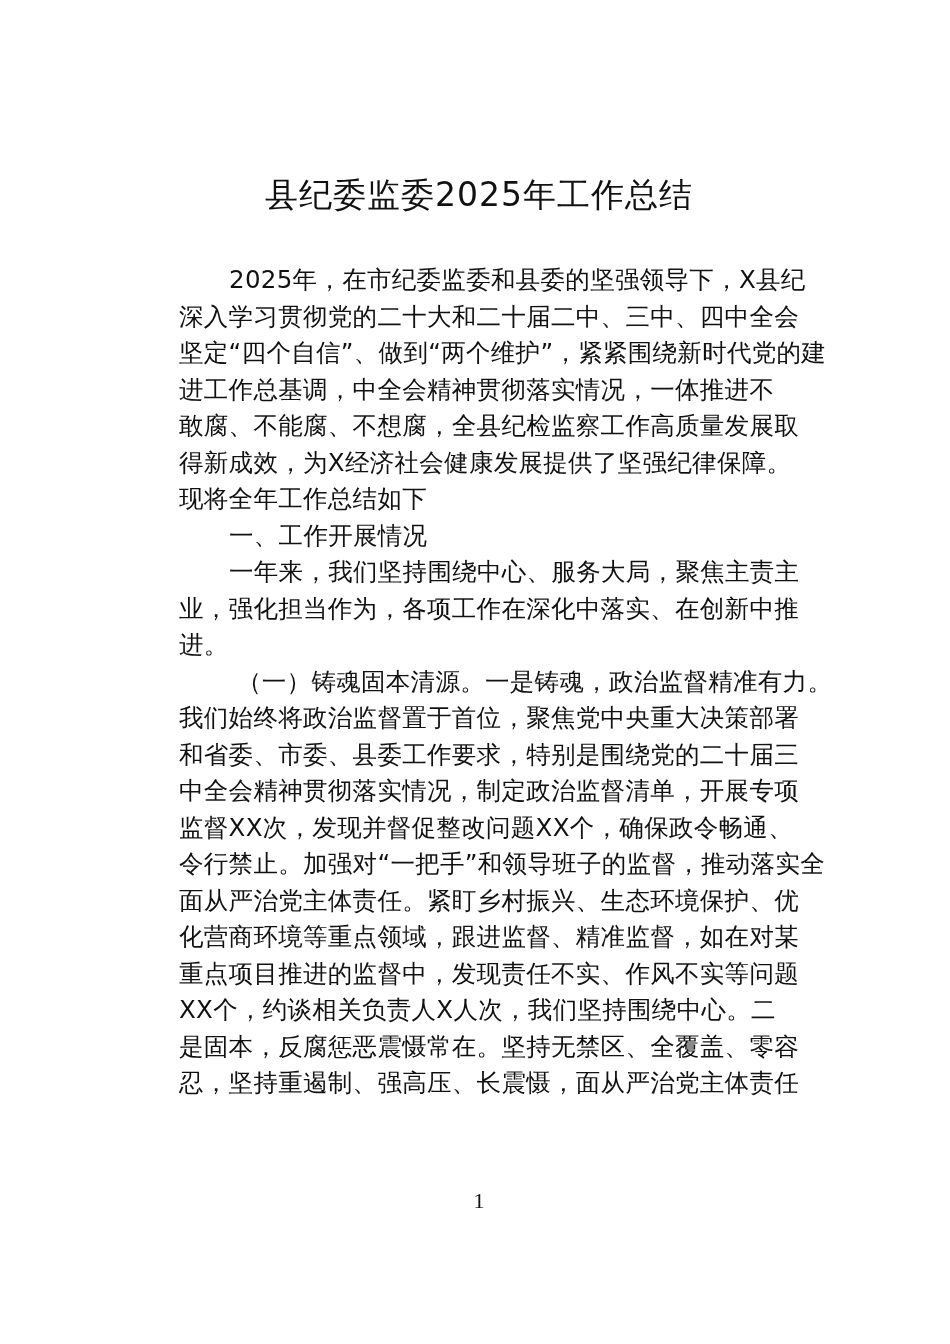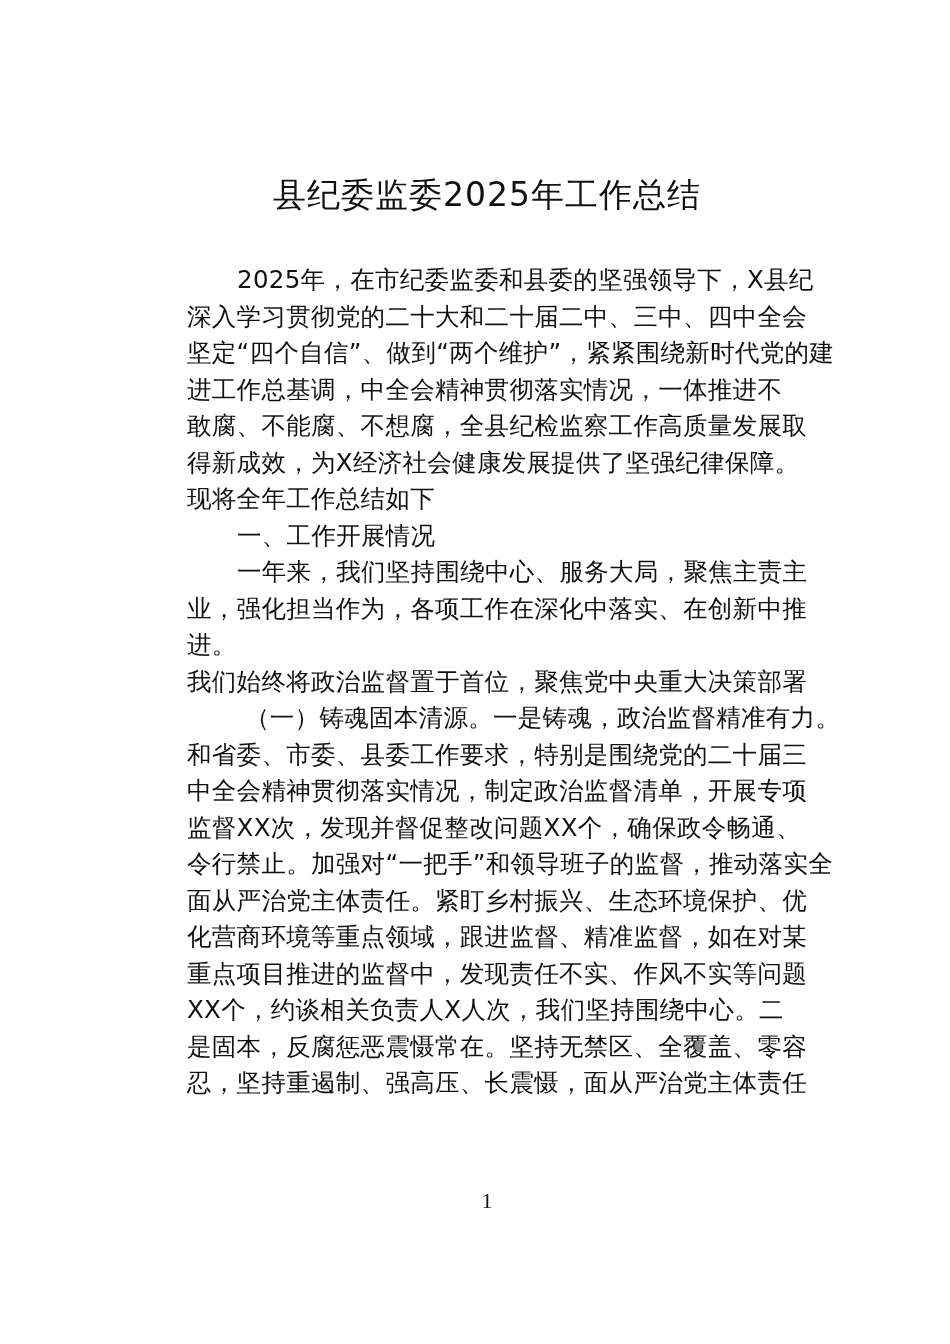--- a/index.html
+++ b/index.html
@@ -1,18 +1,18 @@
 <!DOCTYPE html>
 <html><head>
 <meta charset="utf-8">
 <style>
   html, body { margin:0; padding:0; background:#ffffff; }
   body { width:950px; height:1344px; position:relative; overflow:hidden;
          font-family:"DejaVu Sans", sans-serif; color:#111; }
-  .page { position:absolute; left:12px; top:0; width:928px; height:1344px; background:#fff; }
+  .page { position:absolute; left:4px; top:0; width:928px; height:1344px; background:#fff; }
   .title { position:absolute; left:0; width:950px; top:170px; text-align:center;
            font-size:33px; line-height:50px; letter-spacing:1px; color:#111; }
   .body { position:absolute; left:145px; width:665px; top:262px; }
   .line { display:block; height:36.5px; line-height:36.5px; font-size:24.5px;
           white-space:nowrap; letter-spacing:0.3px;margin-left:30px; }
   .indent { padding-left:50px; }
   .indent2 { padding-left:58px; }
   .pagenum { position:absolute; left:0; width:950px; top:1188px; text-align:center;
              font-family:"Liberation Serif", serif; font-size:22px; }
 </style>
@@ -27,22 +27,22 @@
     <span class="line">深入学习贯彻党的二十大和二十届二中、三中、四中全会</span>
     <span class="line">坚定“四个自信”、做到“两个维护”，紧紧围绕新时代党的建</span>
     <span class="line">进工作总基调，中全会精神贯彻落实情况，一体推进不</span>
     <span class="line">敢腐、不能腐、不想腐，全县纪检监察工作高质量发展取</span>
     <span class="line">得新成效，为X经济社会健康发展提供了坚强纪律保障。</span>
     <span class="line">现将全年工作总结如下</span>
     <span class="line indent">一、工作开展情况</span>
     <span class="line indent">一年来，我们坚持围绕中心、服务大局，聚焦主责主</span>
     <span class="line">业，强化担当作为，各项工作在深化中落实、在创新中推</span>
     <span class="line">进。</span>
+    <span class="line indent2">（一）铸魂固本清源。一是铸魂，政治监督精准有力。</span>
     <span class="line">我们始终将政治监督置于首位，聚焦党中央重大决策部署</span>
-    <span class="line indent2">（一）铸魂固本清源。一是铸魂，政治监督精准有力。</span>
     <span class="line">和省委、市委、县委工作要求，特别是围绕党的二十届三</span>
     <span class="line">中全会精神贯彻落实情况，制定政治监督清单，开展专项</span>
     <span class="line">监督XX次，发现并督促整改问题XX个，确保政令畅通、</span>
     <span class="line">令行禁止。加强对“一把手”和领导班子的监督，推动落实全</span>
     <span class="line">面从严治党主体责任。紧盯乡村振兴、生态环境保护、优</span>
     <span class="line">化营商环境等重点领域，跟进监督、精准监督，如在对某</span>
     <span class="line">重点项目推进的监督中，发现责任不实、作风不实等问题</span>
     <span class="line">XX个，约谈相关负责人X人次，我们坚持围绕中心。二</span>
     <span class="line">是固本，反腐惩恶震慑常在。坚持无禁区、全覆盖、零容</span>
     <span class="line">忍，坚持重遏制、强高压、长震慑，面从严治党主体责任</span>

